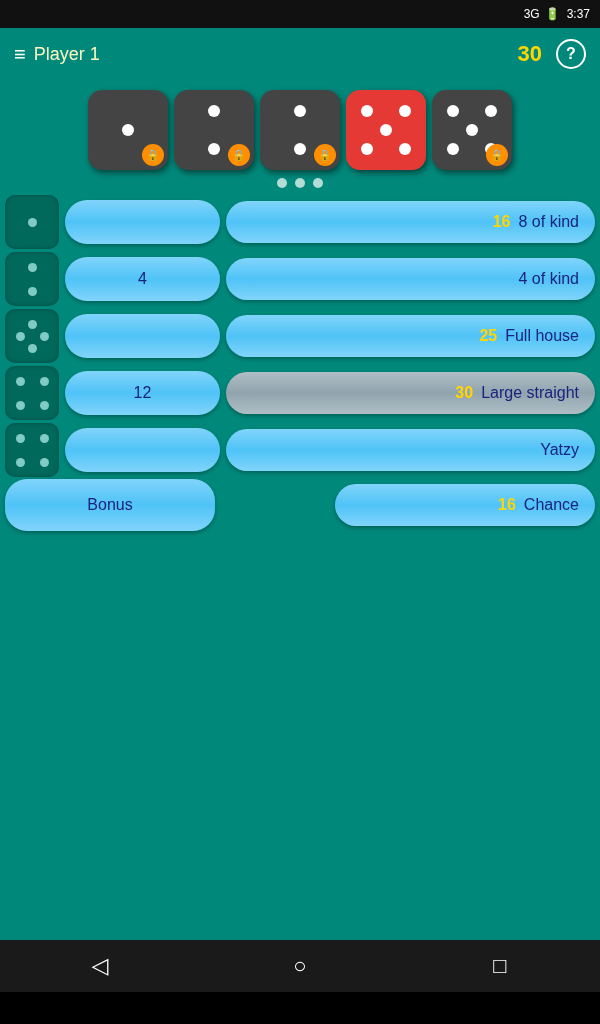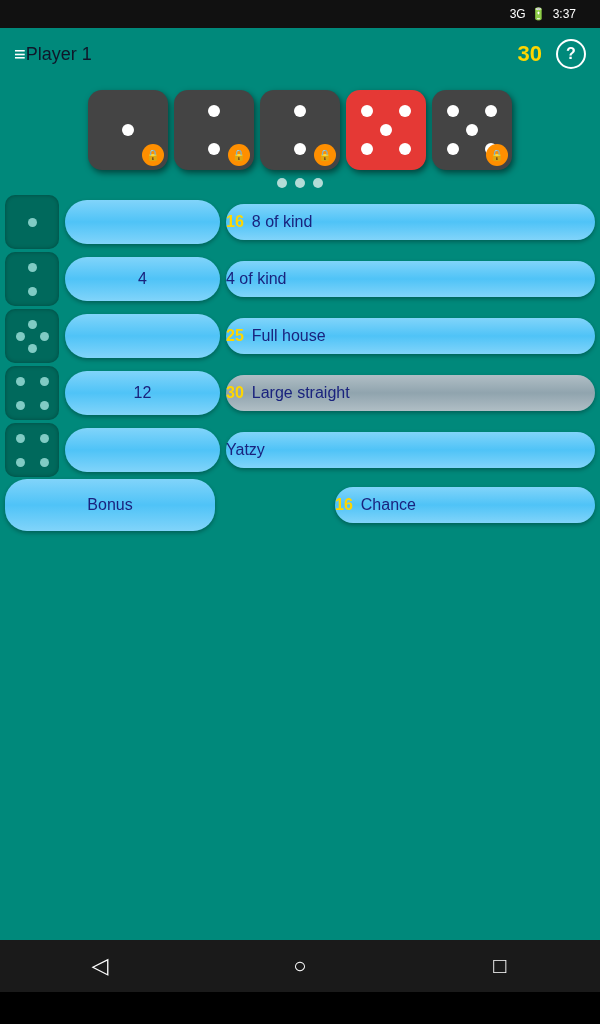--- a/index.html
+++ b/index.html
@@ -12,38 +12,38 @@
     }
 
     
     #status-bar {
       width: 600px;
       height: 28px;
       background: #111;
       display: flex;
       align-items: center;
       justify-content: flex-end;
-      padding-right: 24px;
+      padding-right: 10px;
       color: white;
       font-size: 12px;
       gap: 6px;
     }
 
     
     #top-bar {
       width: 600px;
       height: 52px;
       background: #00897B;
       display: flex;
       align-items: center;
       padding: 0 14px;
       justify-content: space-between;
     }
     #menu-icon { color: white; font-size: 20px; cursor: pointer; }
-    #player-title { color: #0f172a; font-size: 18px; margin-left: 0; flex: 1; }
+    #player-title { color: #fef9c3; font-size: 18px; margin-left: 8px; flex: 1; }
     #score-display { color: #FFD600; font-size: 22px; font-weight: bold; margin-right: 14px; }
     #help-btn {
       width: 30px; height: 30px; border-radius: 50%;
       border: 2px solid white; color: white; background: transparent;
       font-size: 16px; font-weight: bold; cursor: pointer;
       display: flex; align-items: center; justify-content: center;
     }
 
     
     #game-area {
@@ -154,24 +154,24 @@
       width: 155px; height: 44px;
       border-radius: 22px;
       background: linear-gradient(180deg, #81D4FA 0%, #4FC3F7 50%, #81D4FA 100%);
       display: flex; align-items: center; justify-content: center;
       font-size: 16px; color: #1A237E;
       flex-shrink: 0;
       box-shadow: 0 2px 4px rgba(0,0,0,0.3);
     }
 
     .score-category-box {
-      flex: 1; height: 36px;
+      flex: 1; height: 42px;
       border-radius: 22px;
       background: linear-gradient(180deg, #81D4FA 0%, #4FC3F7 50%, #81D4FA 100%);
-      display: flex; align-items: center; 
+      display: flex; align-items: center; justify-content: flex-end;
       padding-right: 16px;
       font-size: 16px; color: #1A237E;
       box-shadow: 0 2px 4px rgba(0,0,0,0.3);
       cursor: pointer;
     }
     .score-category-box .cat-value {
       color: #FFD600;
       font-weight: bold;
       margin-right: 8px;
     }

